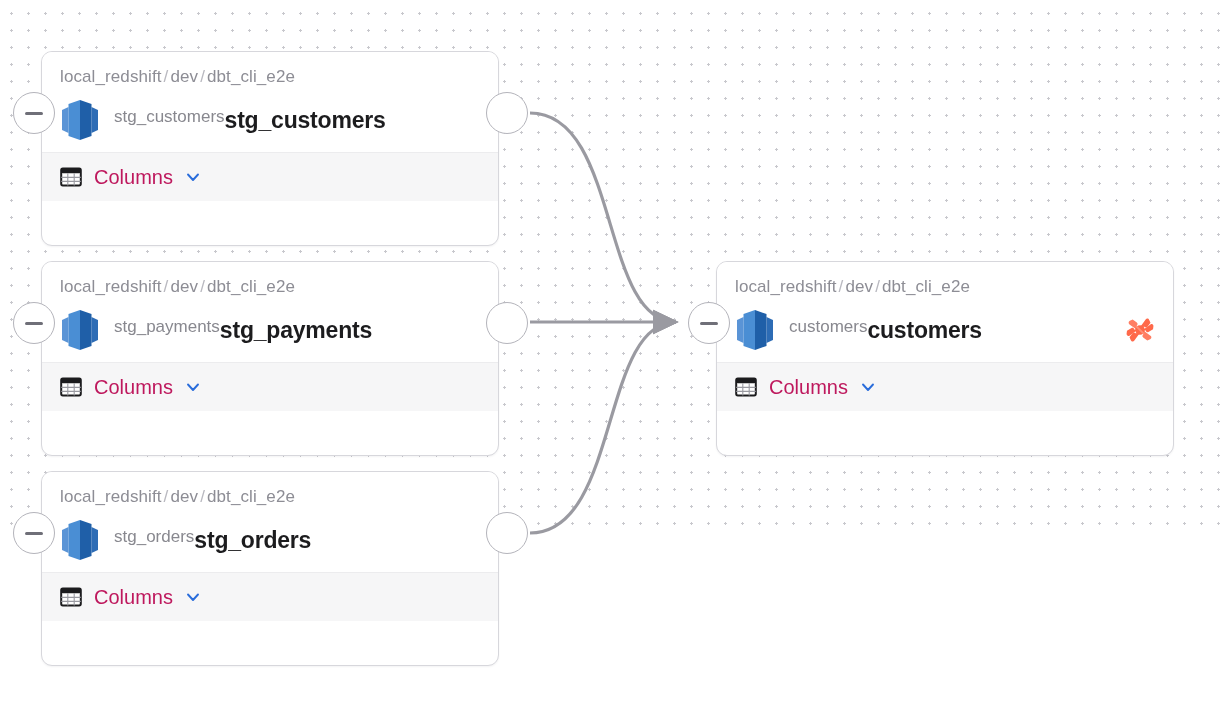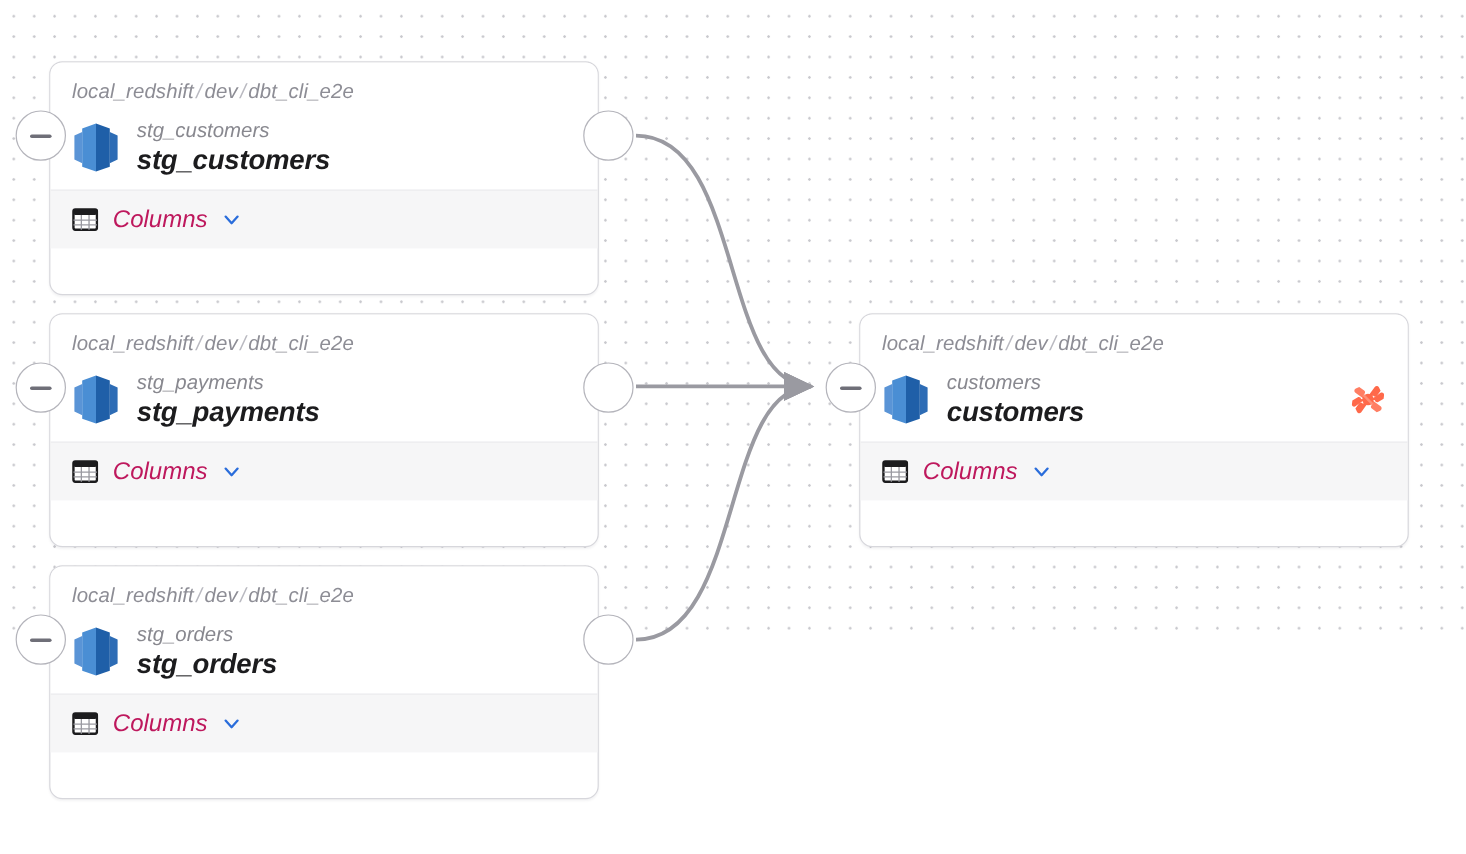--- a/index.html
+++ b/index.html
@@ -15,21 +15,20 @@
 
   
   #canvas {
     position: relative;
     width: 1222px;
     height: 528px;
     background-color: #ffffff;
     background-image: radial-gradient(circle, #c8c8cd 1px, rgba(0,0,0,0) 1.2px);
     background-size: 17px 17px;
     background-position: 3px 5px;
-    font-style: italic;
   }
 
   
   #edges {
     position: absolute;
     left: 0; top: 0;
     width: 1222px;
     height: 712px;
     pointer-events: none;
     overflow: visible;
@@ -70,21 +69,21 @@
   .db-icon {
     width: 40px;
     height: 44px;
     flex: 0 0 40px;
     margin-right: 14px;
     display: block;
   }
 
   .titles {
     display: flex;
-    flex-direction: column;
+    flex-direction: row;
     justify-content: center;
     min-width: 0;
   }
   .sub-title {
     font-size: 17px;
     color: #88888f;
     line-height: 21px;
     white-space: nowrap;
   }
   .main-title {

